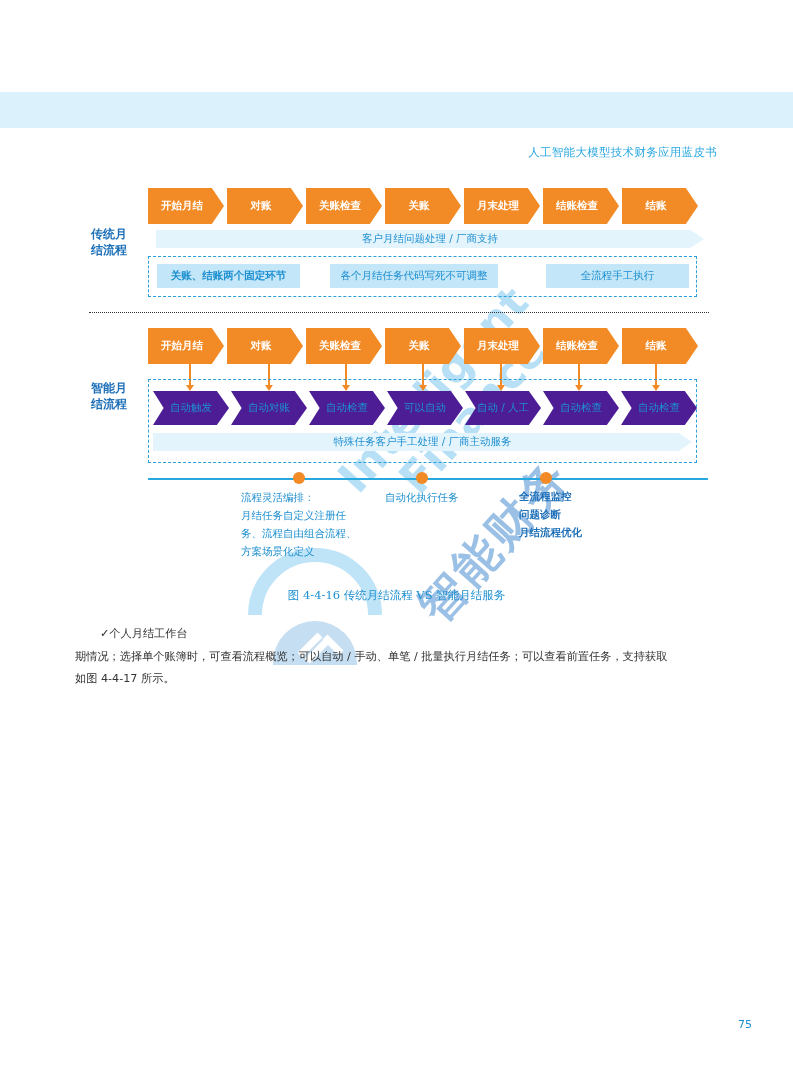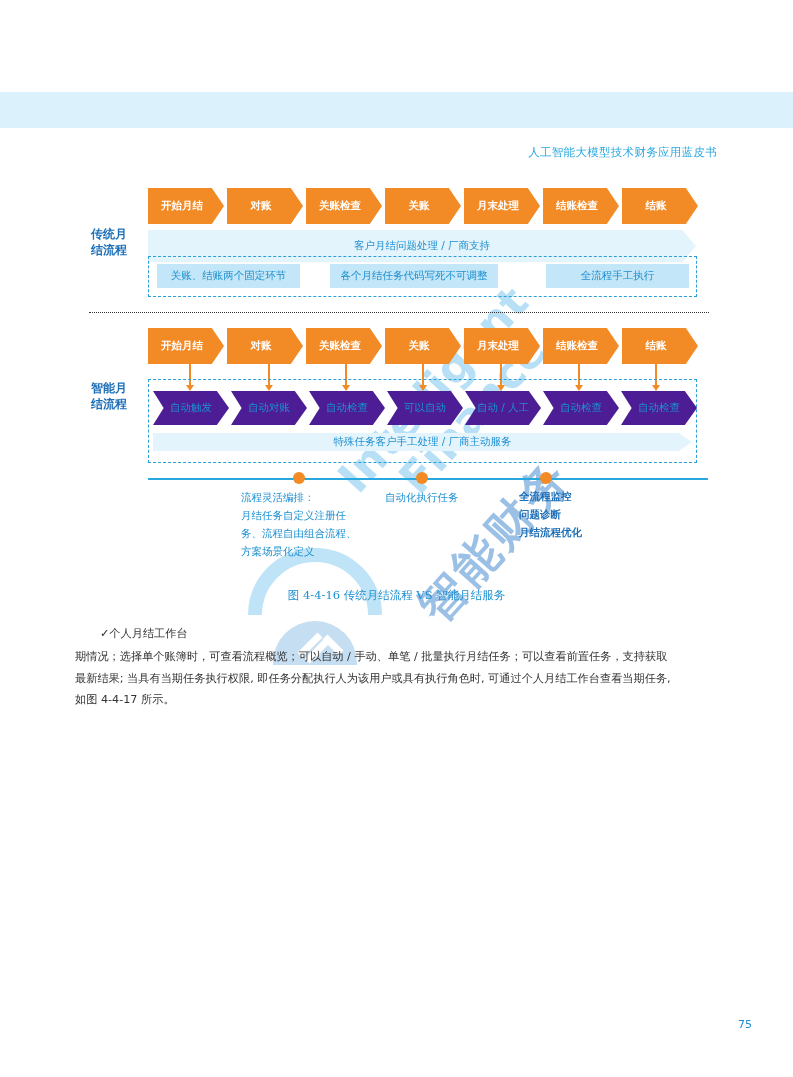--- a/index.html
+++ b/index.html
@@ -52,23 +52,23 @@
 </div>
 <div class="chev-row" style="top:188px;">
   <div class="chev" style="left:0px">开始月结</div>
   <div class="chev" style="left:79px">对账</div>
   <div class="chev" style="left:158px">关账检查</div>
   <div class="chev" style="left:237px">关账</div>
   <div class="chev" style="left:316px">月末处理</div>
   <div class="chev" style="left:395px">结账检查</div>
   <div class="chev" style="left:474px">结账</div>
 </div>
-<div class="band" style="left:148px;top:230px;width:548px;height:32px;">客户月结问题处理 / 厂商支持</div>
+<div class="band" style="left:156px;top:230px;width:548px;height:18px;">客户月结问题处理 / 厂商支持</div>
 <div class="dash-box" style="left:148px;top:256px;width:549px;height:41px;"></div>
-<div class="pill" style="left:157px;top:264px;width:143px;height:24px;">关账、结账两个固定环节</div>
+<div class="pill" style="left:157px;top:264px;width:143px;height:24px;font-weight:bold;">关账、结账两个固定环节</div>
 <div class="pill" style="left:330px;top:264px;width:168px;height:24px;">各个月结任务代码写死不可调整</div>
 <div class="pill" style="left:546px;top:264px;width:143px;height:24px;">全流程手工执行</div>
 
 <div class="divider"></div>
 
 <div class="side-label" style="top:380px;">
   <div>智能月</div>
   <div>结流程</div>
 </div>
 <div class="chev-row" style="top:328px;">
@@ -119,17 +119,16 @@
   <div>全流程监控</div>
   <div>问题诊断</div>
   <div>月结流程优化</div>
 </div>
 
 <div class="caption">图 4-4-16 传统月结流程 VS 智能月结服务</div>
 
 <div class="subhead">✓个人月结工作台</div>
 <div class="body-text" style="top:646px;">
   <div>期情况；选择单个账簿时，可查看流程概览；可以自动 / 手动、单笔 / 批量执行月结任务；可以查看前置任务，支持获取</div>
-  <div>最新结果; 当具有当期任务执行权限, 即任务分配执行人为该用户或具有执行角色时, 可通过个人月结工作台查看当期任务,</div>
   <div>如图 4-4-17 所示。</div>
 </div>
 
 <div class="page-num">75</div>
 
 </body></html>

